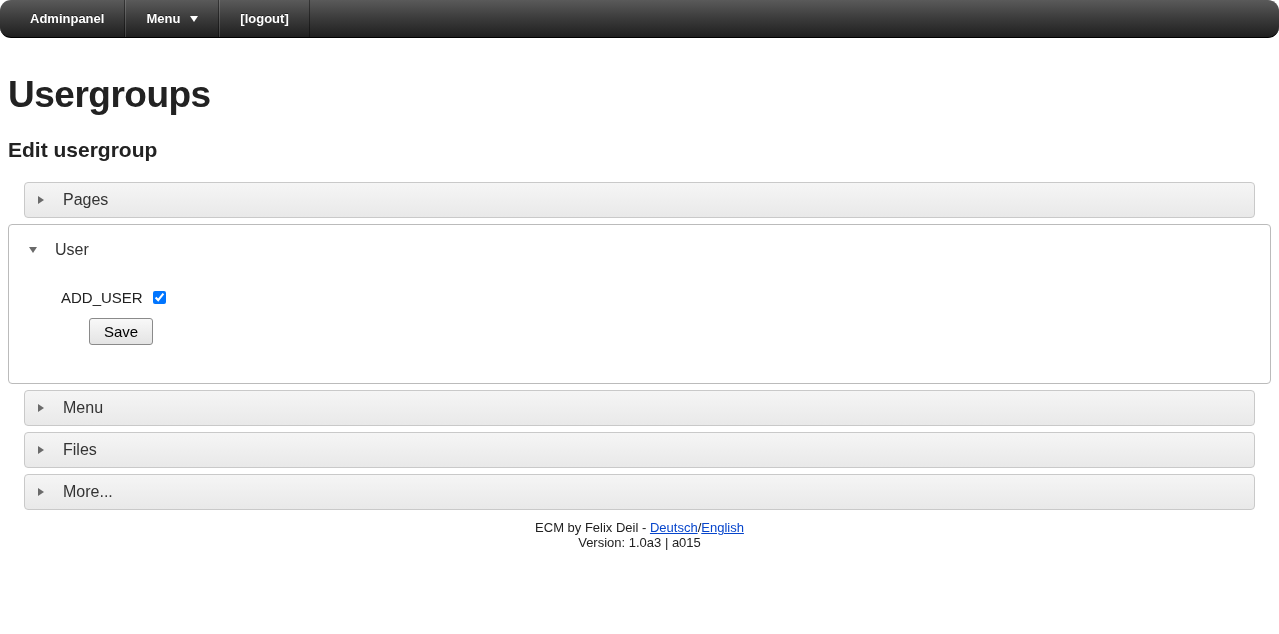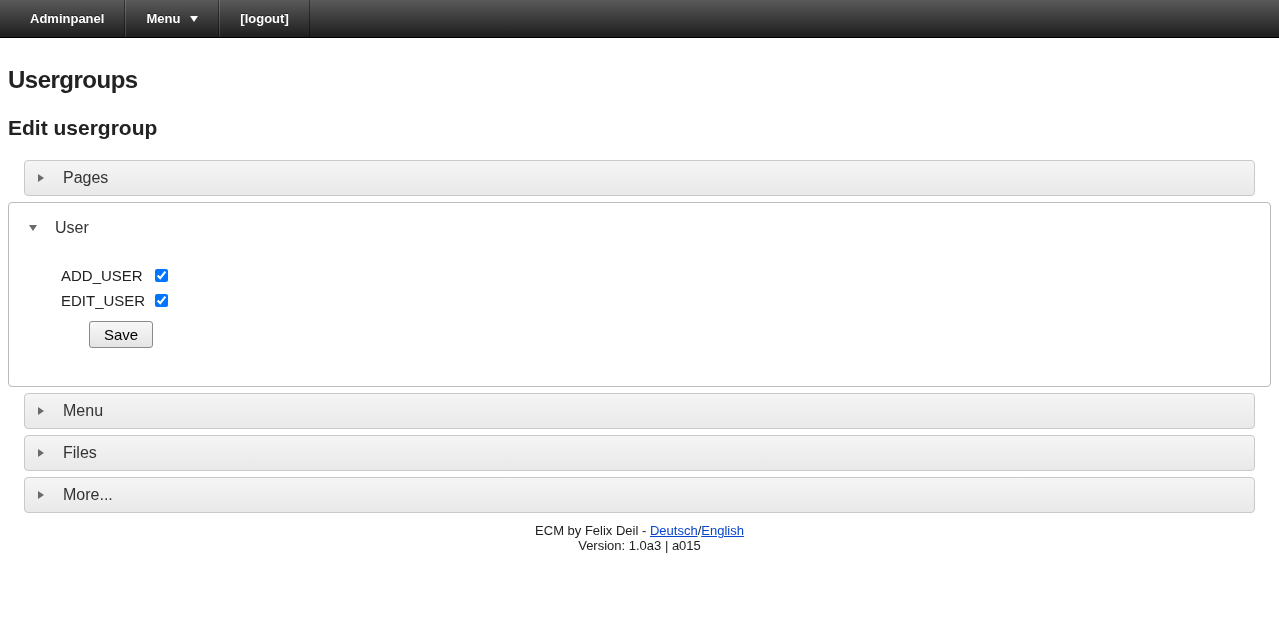--- a/index.html
+++ b/index.html
@@ -7,20 +7,21 @@
   body { width: 1279px; }
 
   
   .topbar {
     height: 38px;
     background: linear-gradient(to bottom, #5a5a5a 0%, #3b3b3b 50%, #1f1f1f 100%);
     border-bottom: 1px solid #000;
     display: flex;
     align-items: stretch;
     padding-left: 10px;
+    border-radius: 11px;
   }
   .nav-item {
     display: flex;
     align-items: center;
     color: #fff;
     font-size: 13px;
     font-weight: bold;
     padding: 0 20px;
     border-left: 1px solid rgba(255,255,255,0.15);
     border-right: 1px solid rgba(0,0,0,0.4);
@@ -30,23 +31,23 @@
   }
   .nav-item:first-child { border-left: none; }
   .dropdown-caret {
     margin-left: 10px;
   }
   .dropdown-caret svg { display: block; }
 
   
   .content { padding: 8px 8px 0 8px; }
   h1.page-title {
-    font-size: 24px;
+    font-size: 37px;
     font-weight: 800;
-    margin: 20px 0 22px 0;
+    margin: 28px 0 22px 0;
     letter-spacing: -0.5px;
   }
   h2.sub-title {
     font-size: 21px;
     font-weight: 800;
     margin: 0 0 20px 0;
   }
 
   
   .accordion-group { margin: 0 16px 6px 0; padding-left: 16px; }
@@ -151,24 +152,20 @@
       </span>
       <span>User</span>
     </div>
     <div class="acc-body">
       <table class="perm-table">
         <tbody>
             <tr>
           <td>ADD_USER</td>
           <td class="cbcell"><input type="checkbox" checked="" style=""></td>
         </tr>
-        <tr>
-          <td>EDIT_USER</td>
-          <td class="cbcell"><input type="checkbox" checked="" style=""></td>
-        </tr>
       </tbody>
         </table>
       <button class="save-btn">Save</button>
     </div>
   </div>
 
   <div class="accordion-group">
     <div class="acc-header">
       <span class="triangle">
         <svg width="6" height="8" viewBox="0 0 6 8">

